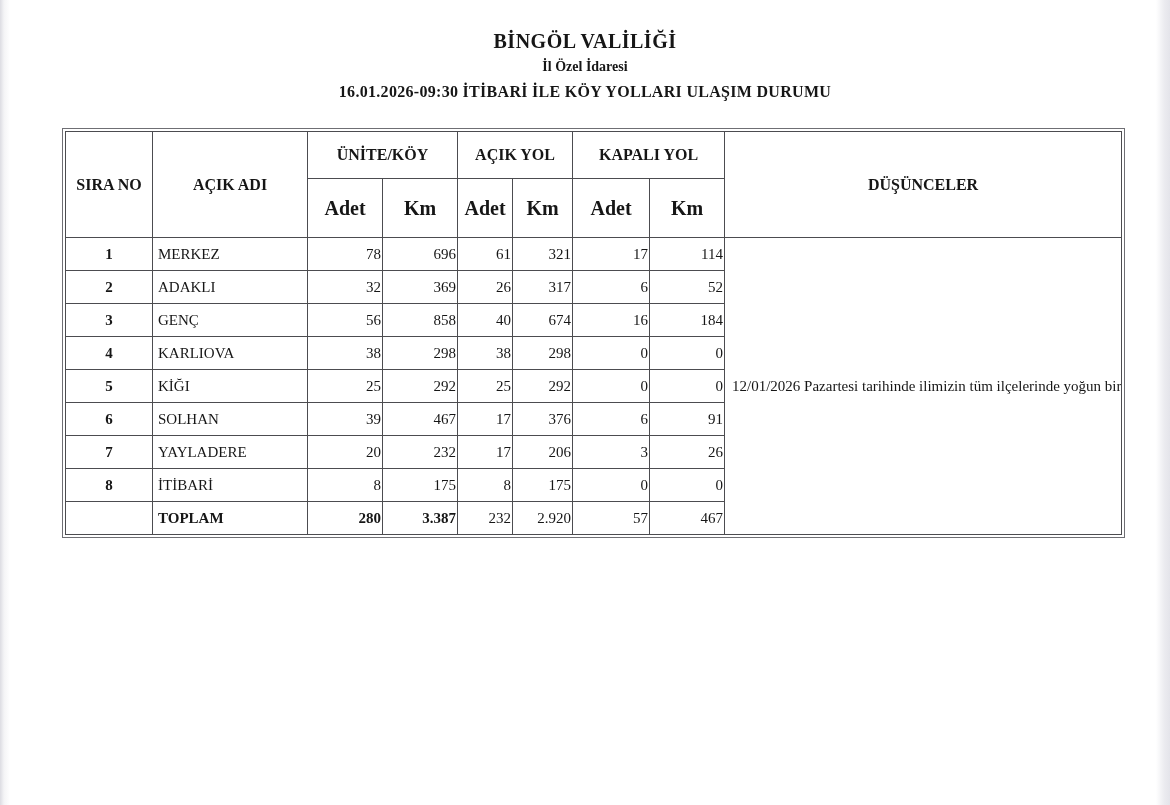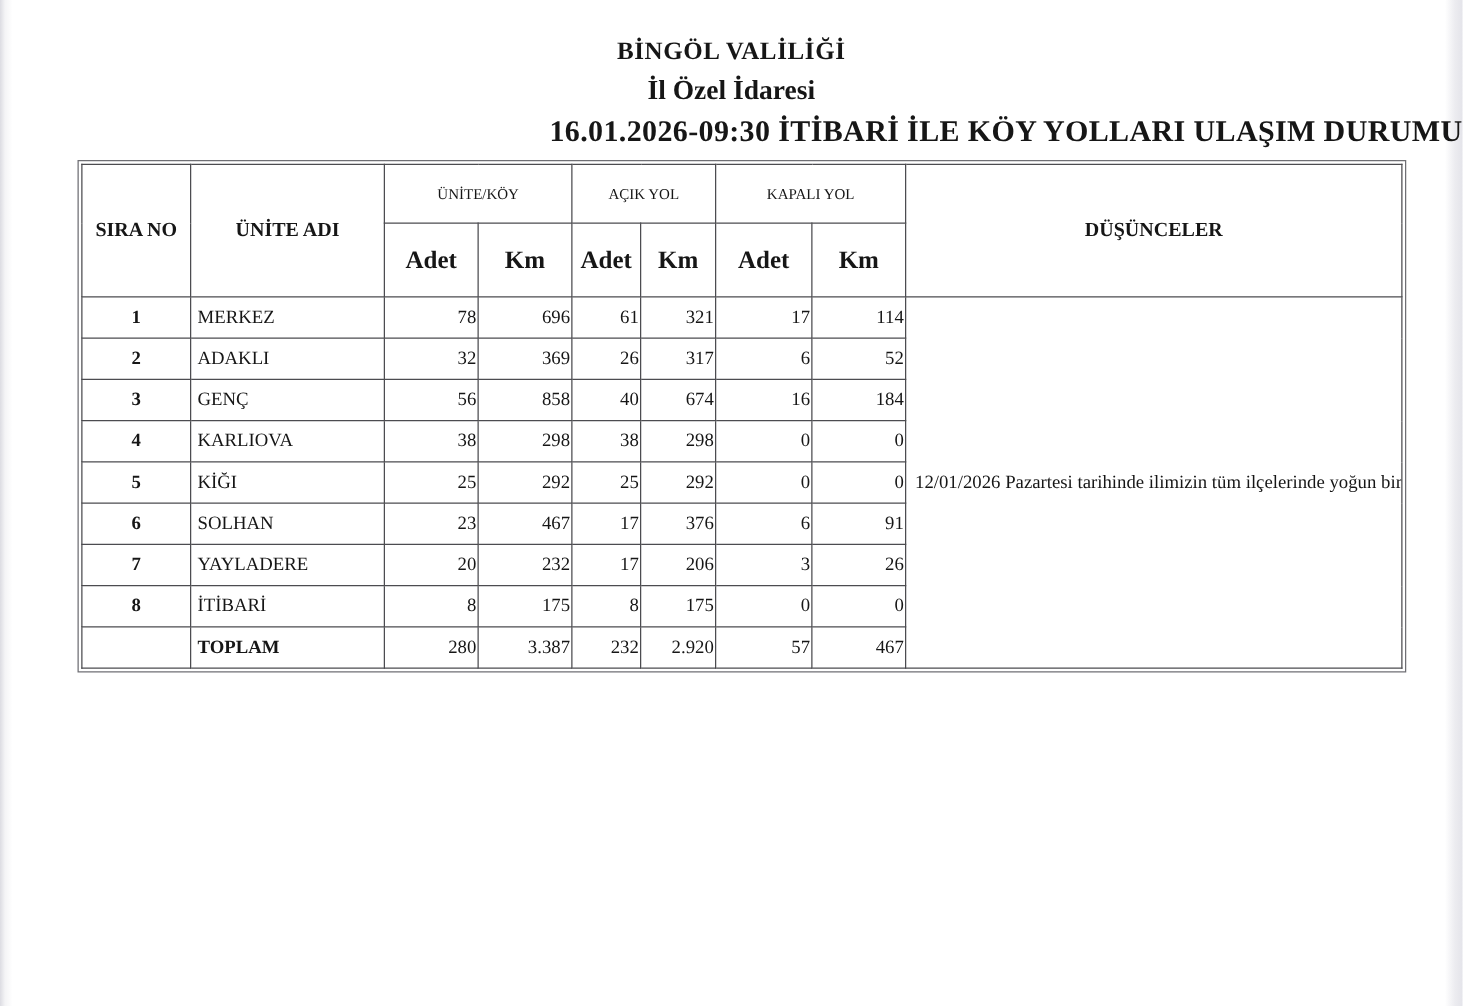--- a/index.html
+++ b/index.html
@@ -10,49 +10,49 @@
     color: #161616;
     background: linear-gradient(to right, #dcdce2 0px, #f4f4f6 4px, #ffffff 10px, #ffffff 1156px, #ececf0 1164px, #e4e4ea 1170px);
     overflow: hidden;
   }
   .titles {
     padding-top: 30px;
     text-align: center;
     font-weight: bold;
   }
   .title-main   { font-size: 20px; letter-spacing: 0.5px; }
-  .title-sub    { font-size: 22px; margin-top: 6px; }
-  .title-report { font-size: 24px; margin-top: 8px; letter-spacing: 0.3px; text-align: right; }
+  .title-sub    { font-size: 14px; margin-top: 6px; }
+  .title-report { font-size: 16px; margin-top: 8px; letter-spacing: 0.3px; }
 
   .table-outer {
     position: absolute;
     left: 62px; top: 128px;
     border: 1px solid #6f6f74;
     padding: 2px;
     background: #fff;
   }
   table.roads {
     border-collapse: collapse;
     table-layout: fixed;
     width: 1056px;
     background: #fff;
   }
   table.roads th, table.roads td {
     border: 1px solid #4c4c50;
     overflow: hidden;
     white-space: nowrap;
   }
-  th.group    { height: 44px; font-size: 12px; font-weight: normal; text-align: center; }
+  th.group    { height: 44px; font-size: 16px; font-weight: bold; text-align: center; }
   th.span2    { font-size: 16px; font-weight: bold; text-align: center; }
   th.sub      { height: 56px; font-size: 20px; font-weight: bold; text-align: center; }
   td.num      { height: 30px; font-size: 15px; text-align: right; }
   td.sira     { height: 30px; font-size: 15px; text-align: center; font-weight: bold; }
   td.ilce     { height: 30px; font-size: 15px; text-align: left; padding-left: 5px; }
   td.total-label { font-weight: bold; }
-  td.total-bold  { font-weight: normal; }
+  td.total-bold  { font-weight: bold; }
   td.remarks {
     vertical-align: middle;
     text-align: justify;
     white-space: normal;
     padding: 4px 10px 4px 7px;
     font-size: 15px;
     line-height: 1.47;
   }
 </style>
 </head>
@@ -73,21 +73,21 @@
         <col style="width:75px">
       <col style="width:55px">
         <col style="width:60px">
       <col style="width:77px">
         <col style="width:75px">
       <col style="width:397px">
     </colgroup>
     <tbody>
         <tr>
       <th class="span2" rowspan="2">SIRA NO</th>
-      <th class="span2" rowspan="2">ÜNİTE ADI</th>
+      <th class="span2" rowspan="2">AÇIK ADI</th>
       <th class="group" colspan="2">ÜNİTE/KÖY</th>
       <th class="group" colspan="2">AÇIK YOL</th>
       <th class="group" colspan="2">KAPALI YOL</th>
       <th class="span2" rowspan="2">DÜŞÜNCELER</th>
     </tr>
     <tr>
       <th class="sub">Adet</th>
       <th class="sub">Km</th>
       <th class="sub">Adet</th>
       <th class="sub">Km</th>
@@ -142,21 +142,21 @@
       <td class="num">25</td>
       <td class="num">292</td>
       <td class="num">25</td>
       <td class="num">292</td>
       <td class="num">0</td>
       <td class="num">0</td>
     </tr>
     <tr>
       <td class="sira">6</td>
       <td class="ilce">SOLHAN</td>
-      <td class="num">23</td>
+      <td class="num">39</td>
       <td class="num">467</td>
       <td class="num">17</td>
       <td class="num">376</td>
       <td class="num">6</td>
       <td class="num">91</td>
     </tr>
     <tr>
       <td class="sira">7</td>
       <td class="ilce">YAYLADERE</td>
       <td class="num">20</td>

